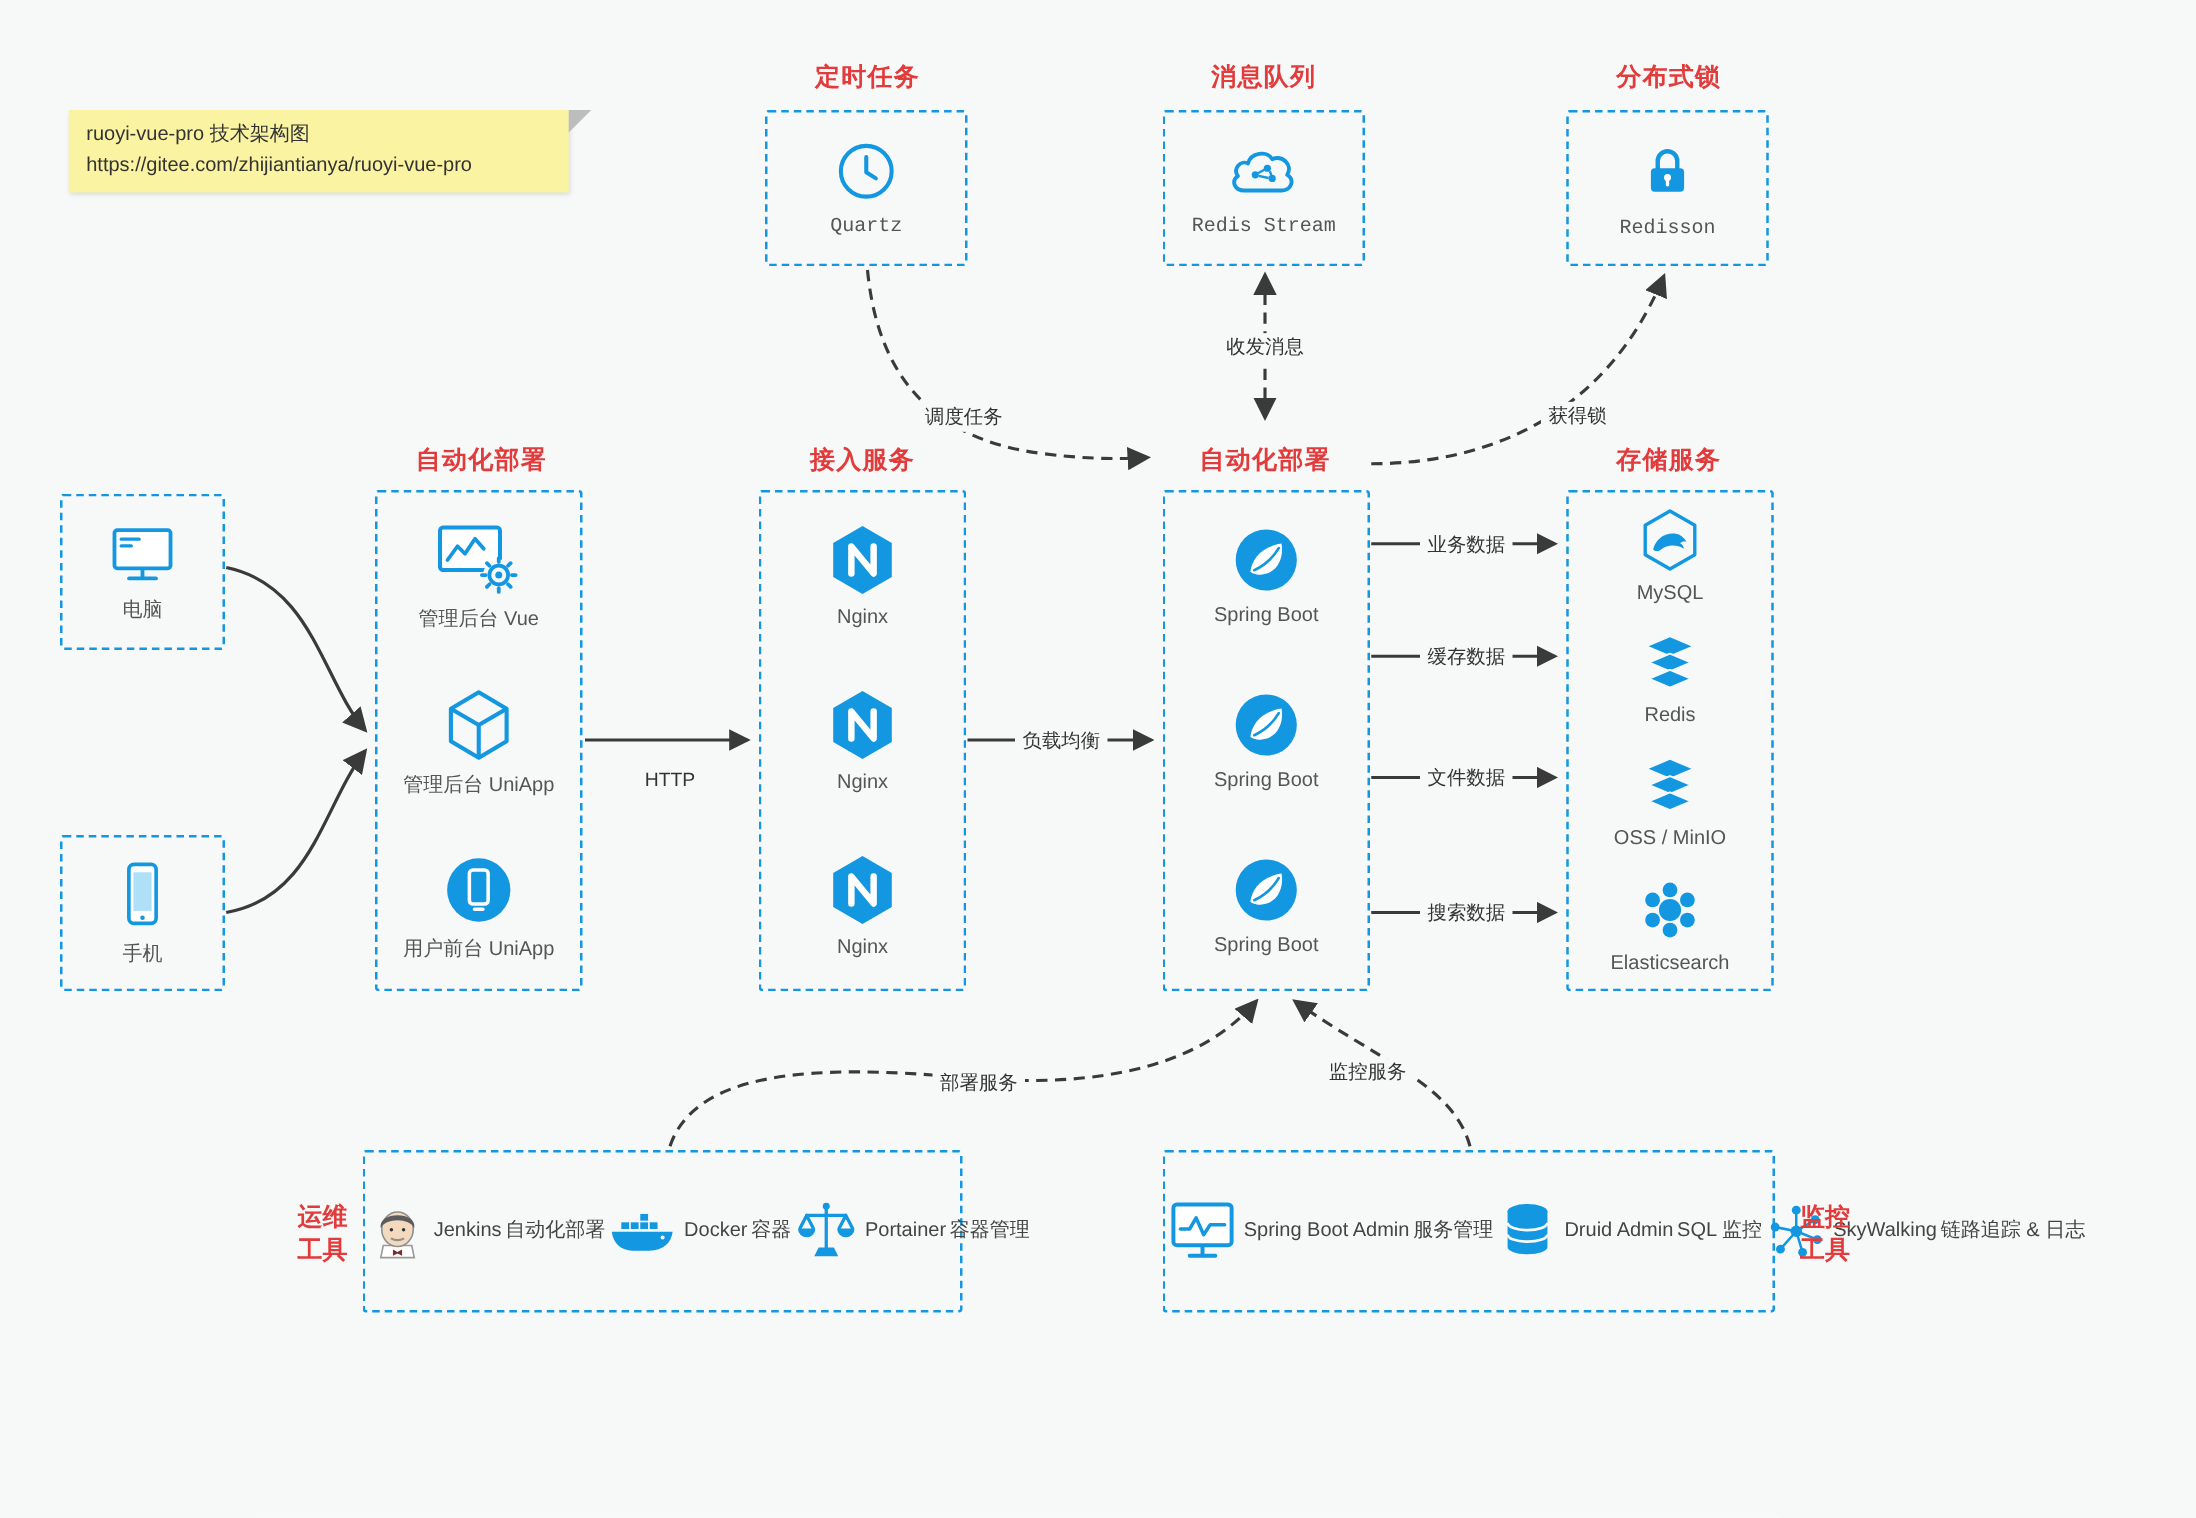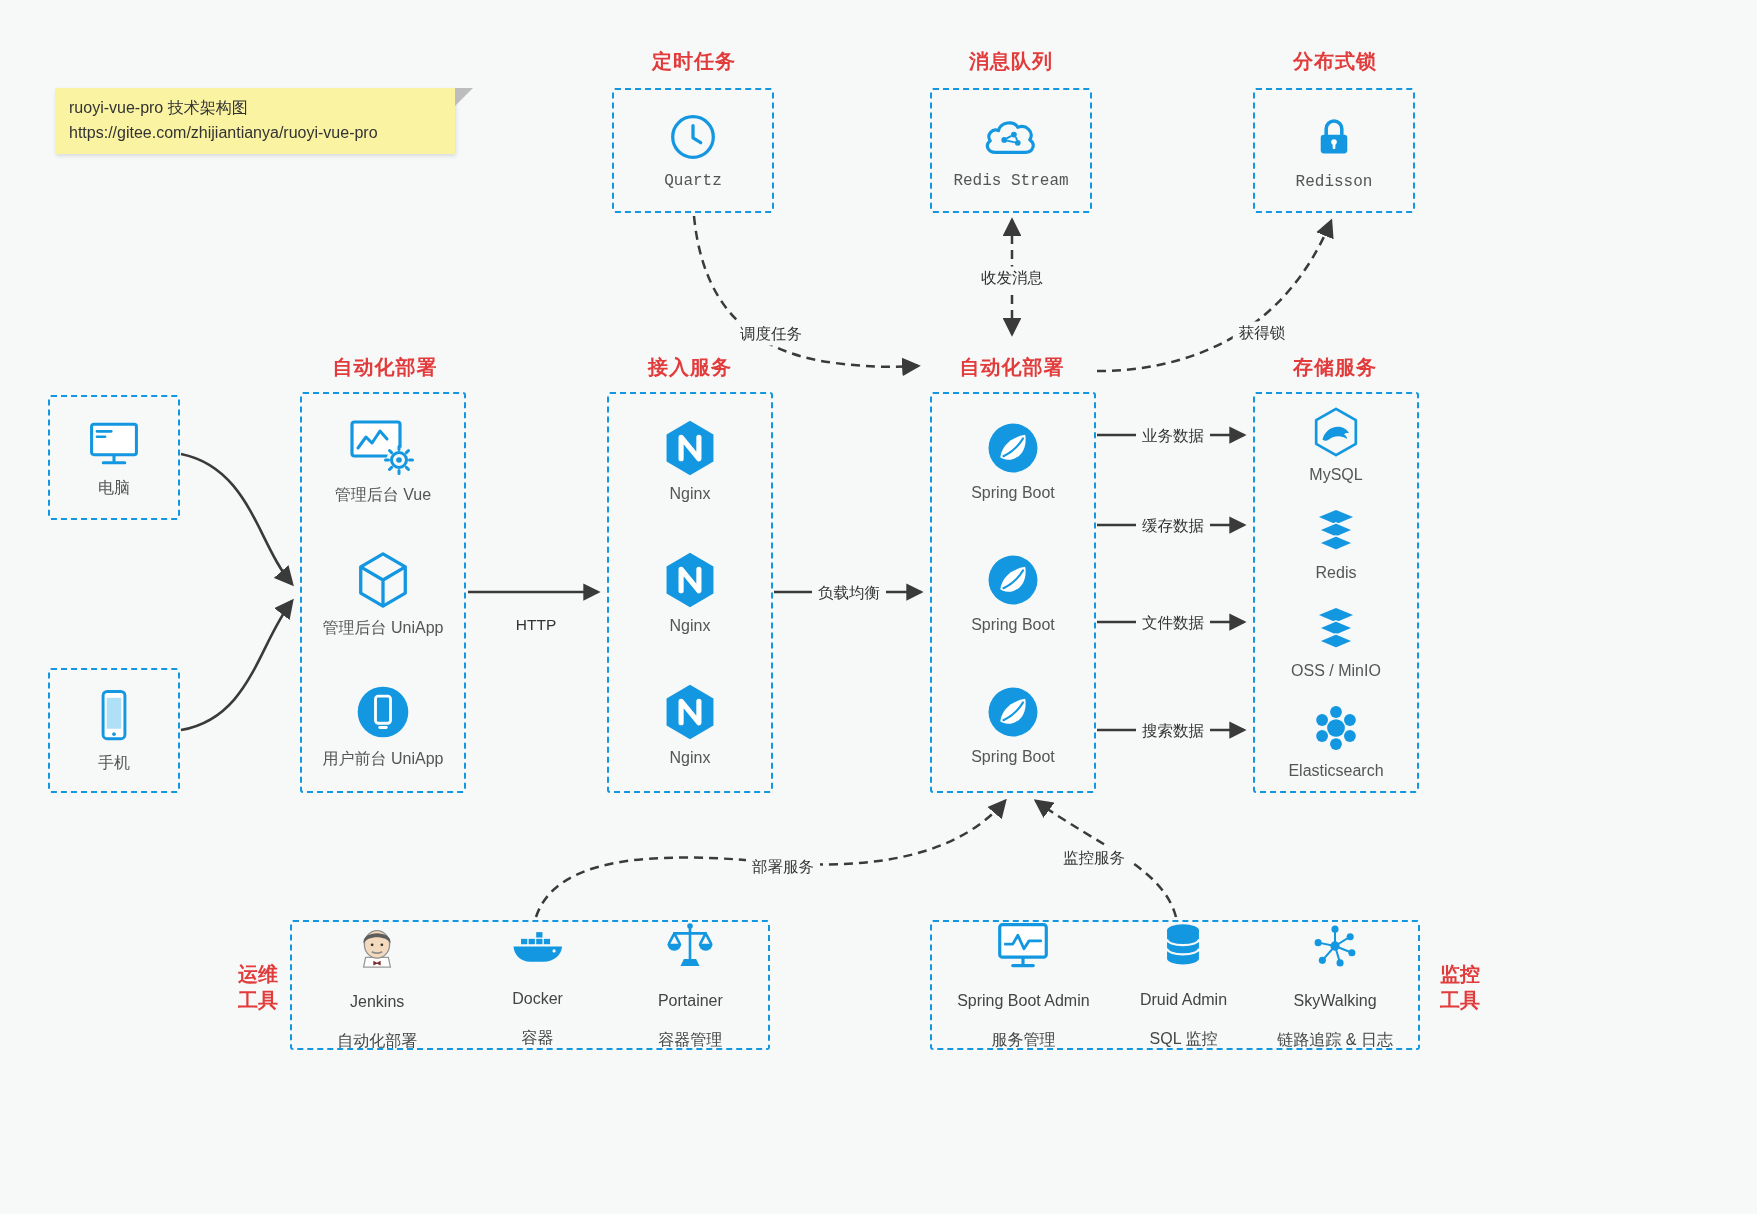--- a/index.html
+++ b/index.html
@@ -15,21 +15,21 @@
   svg.overlay{position:absolute;left:0;top:0;pointer-events:none;}
   .dash-box{position:absolute;border:2.5px dashed var(--blue);border-radius:3px;}
   .g-title{position:absolute;transform:translateX(-50%);color:var(--red);font-weight:bold;font-size:20px;letter-spacing:1px;white-space:nowrap;}
   .center-col{display:flex;flex-direction:column;align-items:center;justify-content:center;gap:9px;height:100%;width:100%;font-family:Liberation Mono, monospace;}
   .v-stack{display:flex;flex-direction:column;align-items:center;justify-content:space-around;height:100%;width:100%;}
   .node{display:flex;flex-direction:column;align-items:center;gap:7px;}
   .node-label{font-size:16px;color:var(--ink);white-space:nowrap;}
   .edge-label{position:absolute;transform:translate(-50%,-50%);background:var(--bg);padding:1px 6px;font-size:15.5px;color:#333;white-space:nowrap;z-index:5;}
   .side-title{position:absolute;color:var(--red);font-weight:bold;font-size:20px;text-align:center;line-height:1.3;width:52px;}
   .h-stack{display:flex;flex-direction:row;align-items:center;justify-content:space-around;height:100%;width:100%;}
-  .tool-node{display:flex;flex-direction:column;align-items:center;gap:17px;}
+  .tool-node{display:flex;flex-direction:row;align-items:center;gap:3px;}
   .tool-label{font-size:16px;color:#444;line-height:1.35;text-align:center;white-space:nowrap;}
   .note{position:absolute;left:55px;top:88px;width:400px;background:#f9f3a2;padding:8px 14px;font-size:16px;color:#333;line-height:1.55;box-shadow:1px 2px 4px rgba(0,0,0,0.12);z-index:4;}
   .note-fold{position:absolute;left:455px;top:88px;width:0;height:0;border-top:18px solid #bdbdbd;border-right:18px solid transparent;z-index:4;}
   .ic{display:block;}
 </style>
 </head>
 <body>
 
 <div class="canvas">
 

